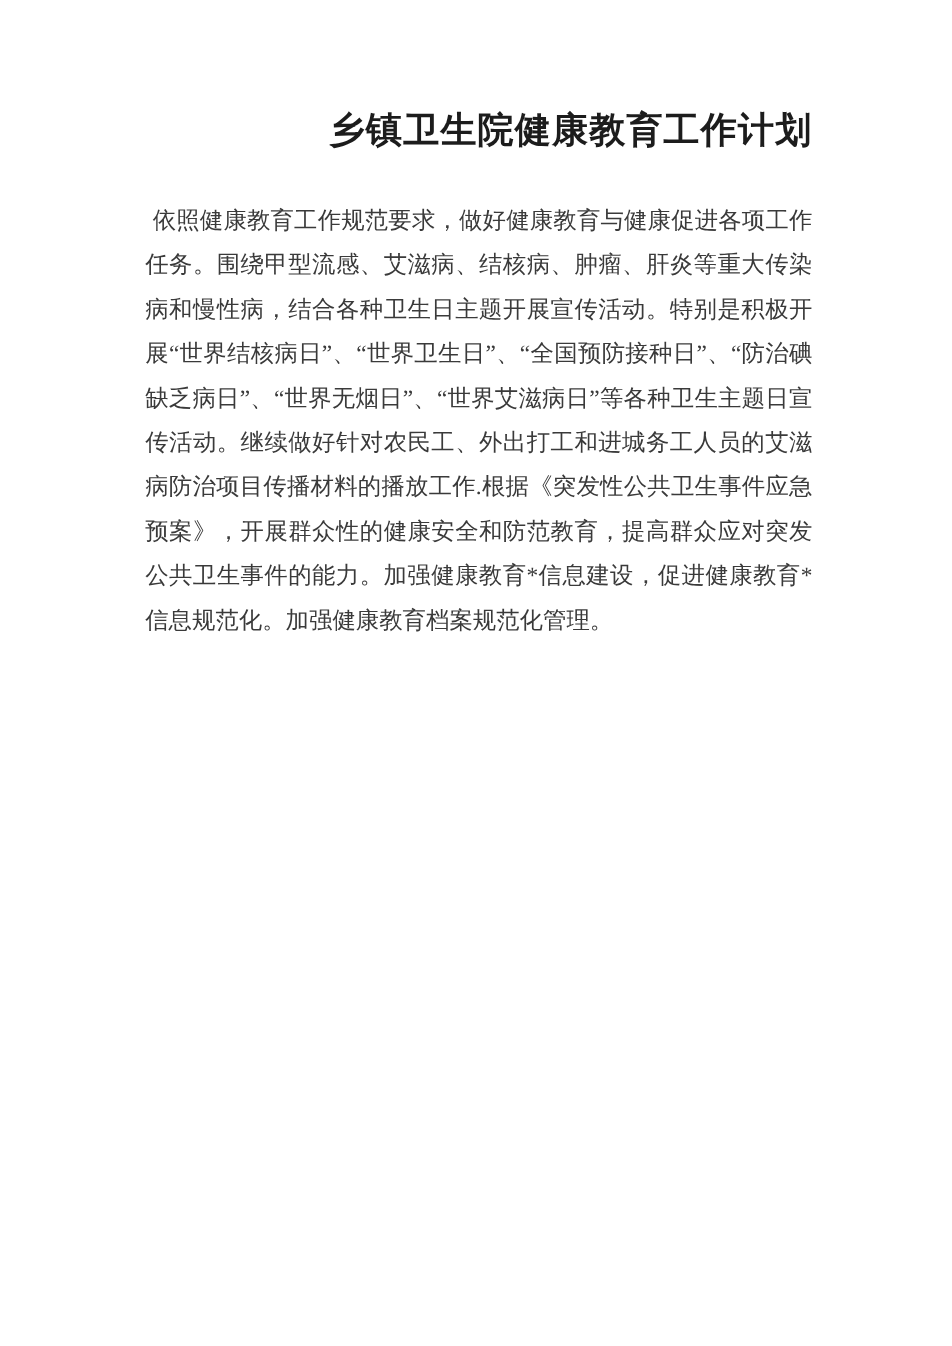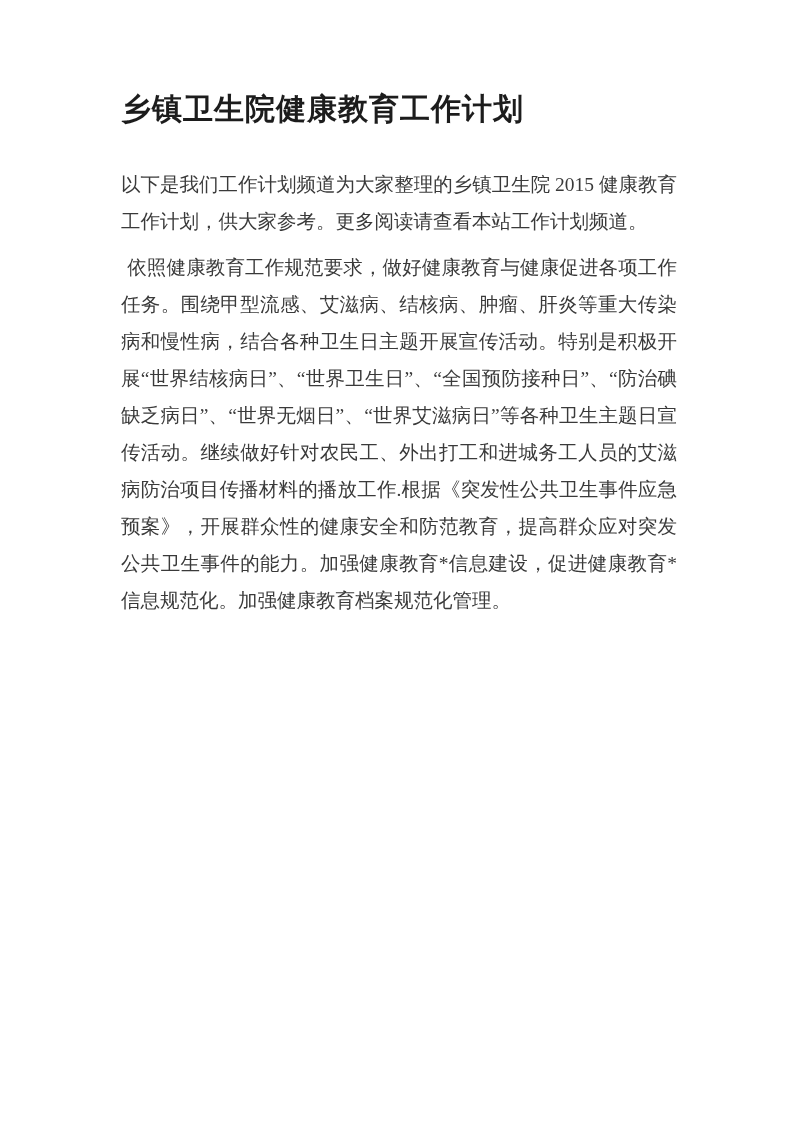--- a/index.html
+++ b/index.html
@@ -20,21 +20,21 @@
     height: 1122px;
     background: #ffffff;
     box-sizing: border-box;
     padding: 84px 116px 0 121px;
   }
   .doc-title {
     margin: 0 0 32px 0;
     font-size: 30px;
     font-weight: bold;
     line-height: 50px;
-    text-align: left;
+    text-align: right;
     color: #1c1c1c;
     letter-spacing: 1px;
     white-space: nowrap;
   }
   .para {
     margin: 0 0 9px 0;
     font-size: 19.5px;
     line-height: 37px;
     text-align: justify;
     text-justify: inter-ideograph;
@@ -48,18 +48,17 @@
     margin-bottom: 0;
   }
 </style>
 </head>
 <body>
 
 <div class="page">
   <h1 class="doc-title">乡镇卫生院健康教育工作计划</h1>
 
 
-  <p class="para">以下是我们工作计划频道为大家整理的乡镇卫生院 2015 健康教育工作计划，供大家参考。更多阅读请查看本站工作计划频道。</p>
 
 
 
   <p class="para indent">依照健康教育工作规范要求，做好健康教育与健康促进各项工作任务。围绕甲型流感、艾滋病、结核病、肿瘤、肝炎等重大传染病和慢性病，结合各种卫生日主题开展宣传活动。特别是积极开展“世界结核病日”、“世界卫生日”、“全国预防接种日”、“防治碘缺乏病日”、“世界无烟日”、“世界艾滋病日”等各种卫生主题日宣传活动。继续做好针对农民工、外出打工和进城务工人员的艾滋病防治项目传播材料的播放工作.根据《突发性公共卫生事件应急预案》，开展群众性的健康安全和防范教育，提高群众应对突发公共卫生事件的能力。加强健康教育*信息建设，促进健康教育*信息规范化。加强健康教育档案规范化管理。</p>
 </div>
 
 </body></html>

